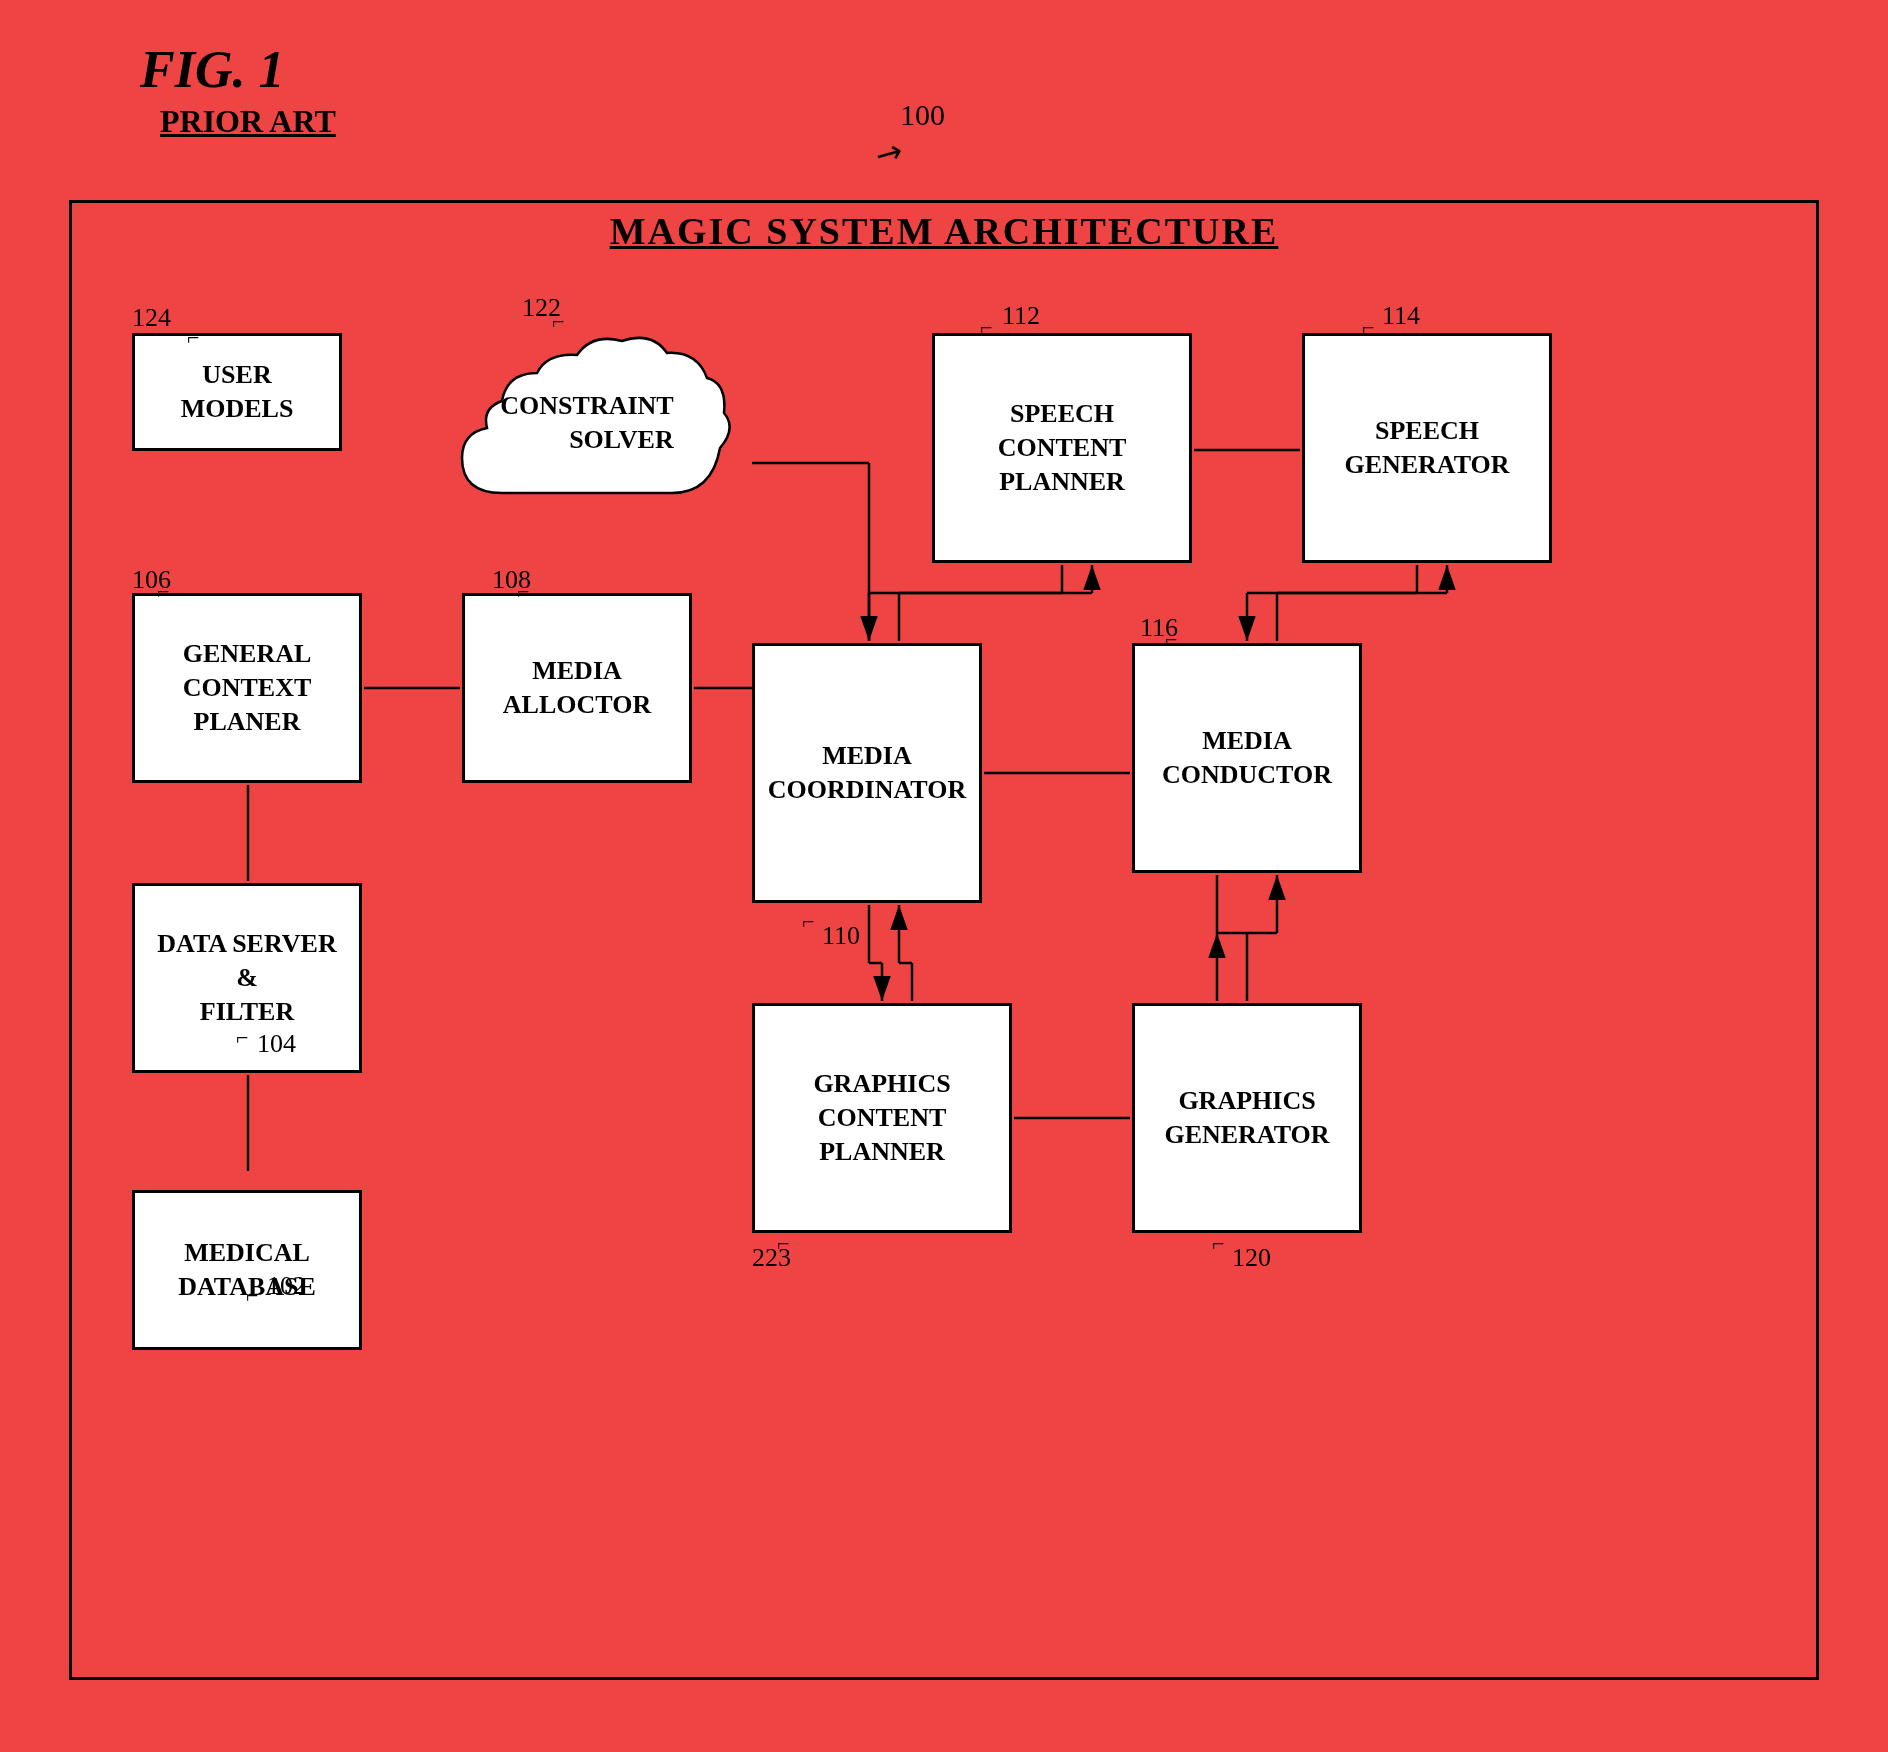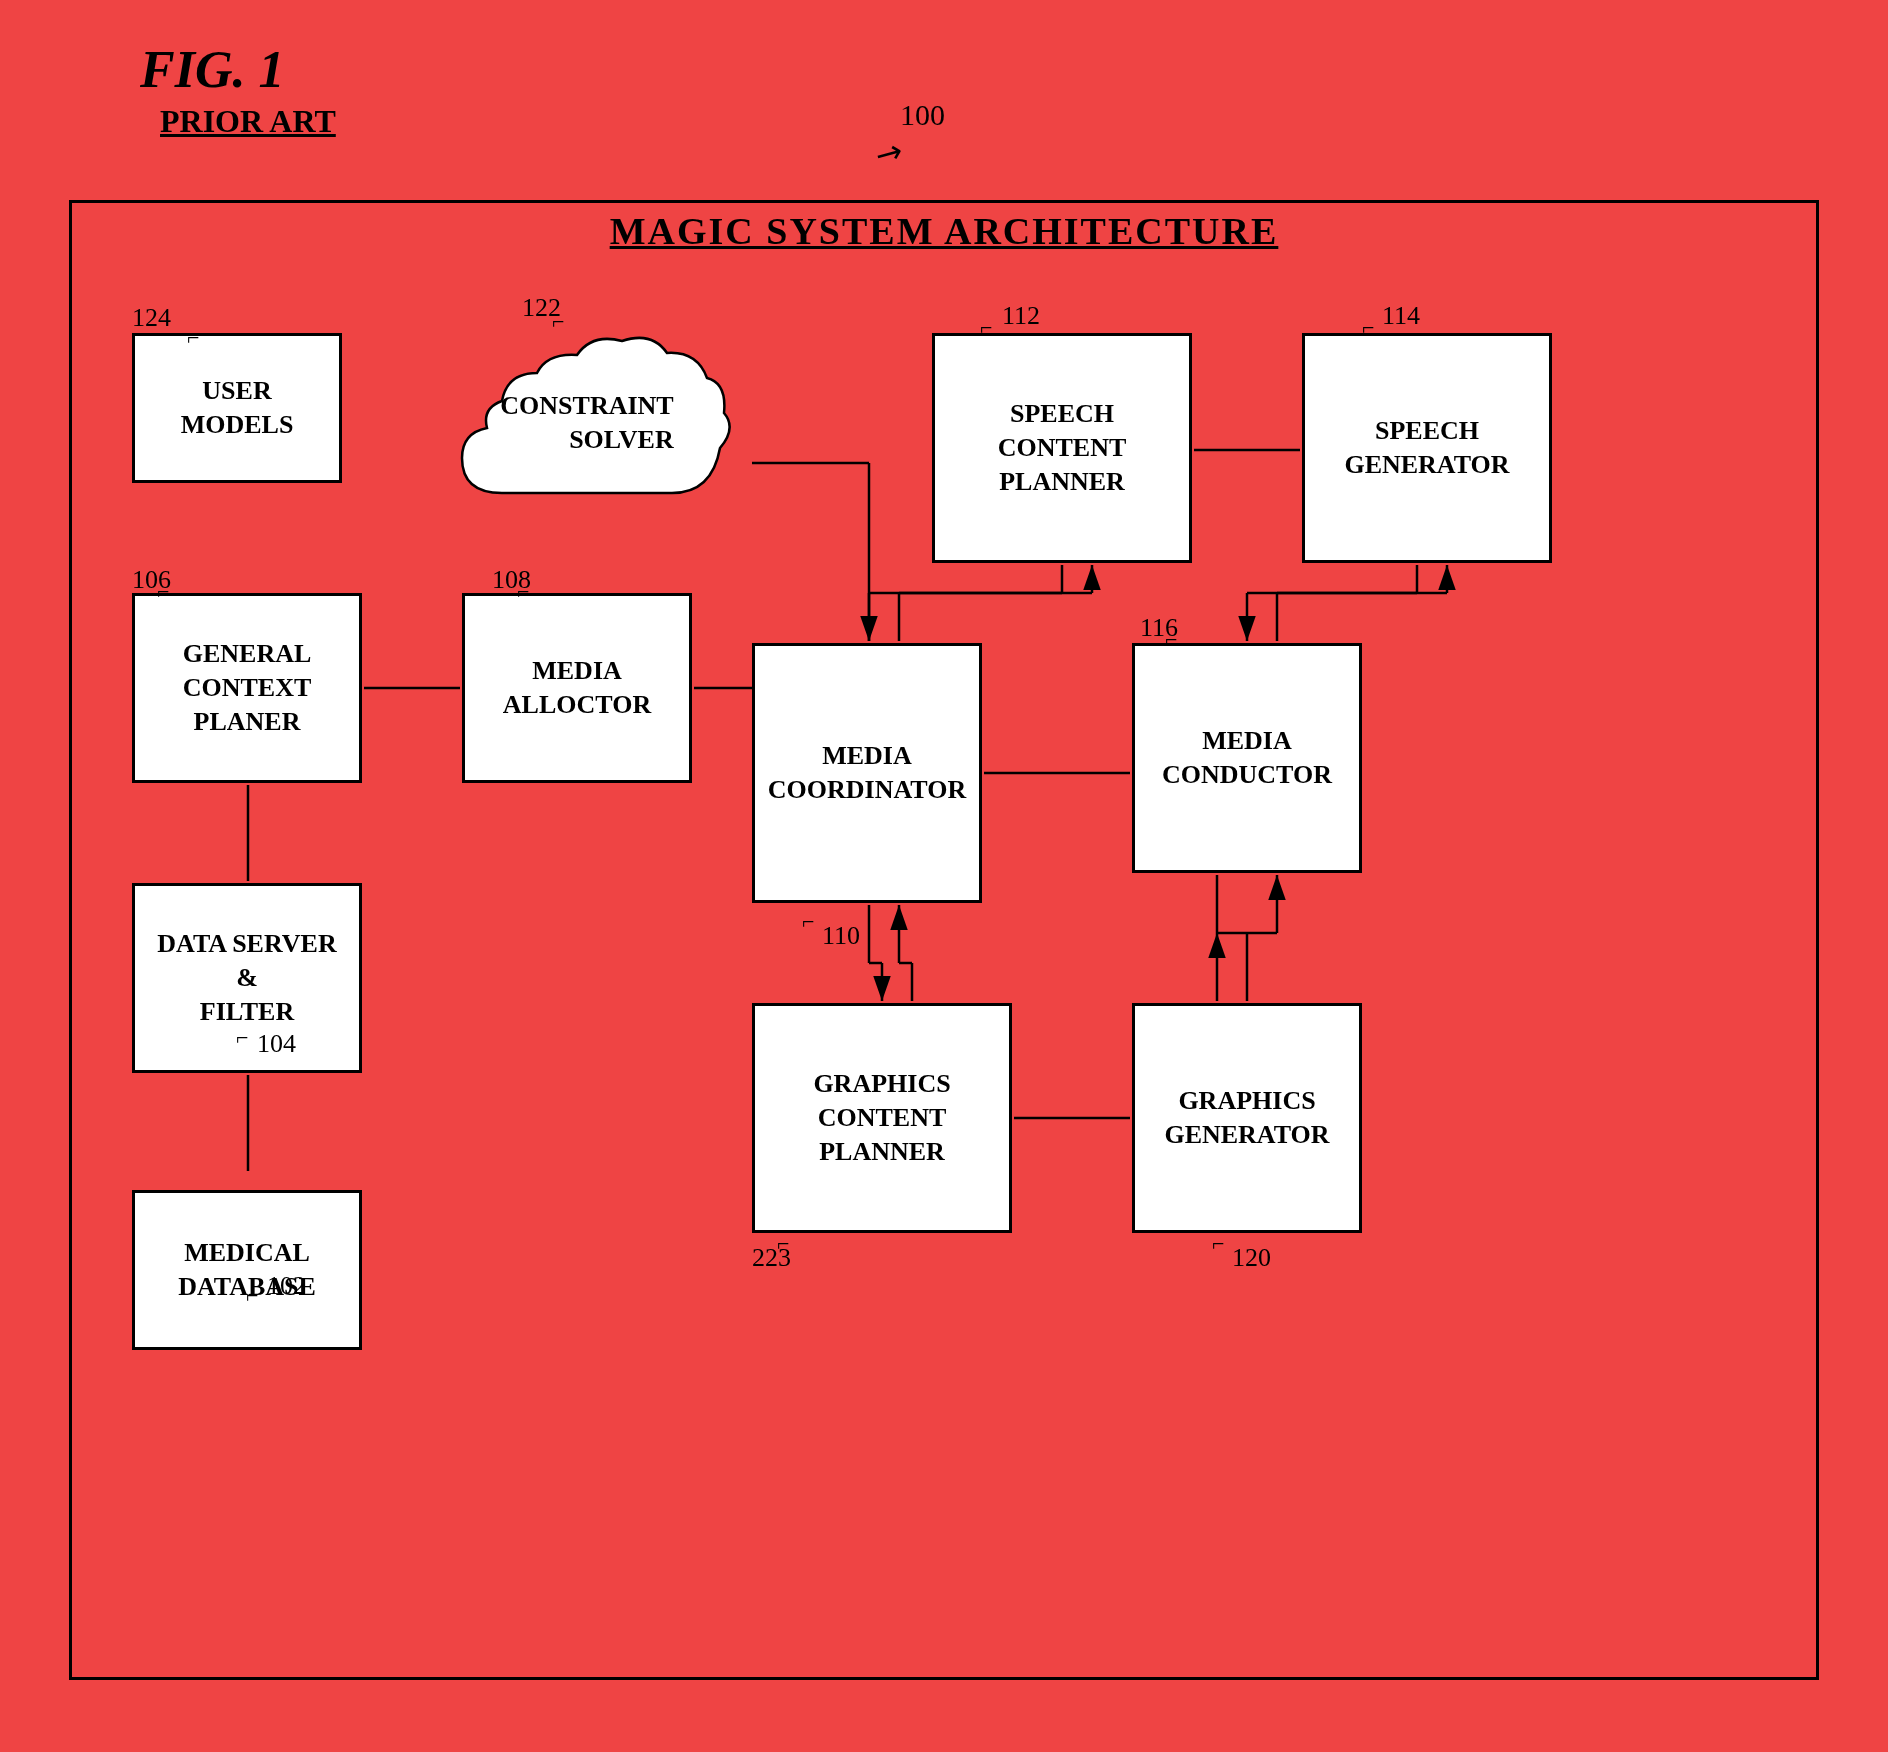--- a/index.html
+++ b/index.html
@@ -193,21 +193,21 @@
 
       <line class="connector-line" x1="176" y1="582" x2="176" y2="678"></line>
 
       <line class="connector-line" x1="176" y1="872" x2="176" y2="968"></line>
 
       <line class="connector-line" x1="680" y1="260" x2="797" y2="260"></line>
       <line class="connector-line" x1="797" y1="260" x2="797" y2="438"></line>
 
     </svg>
 
-    <div class="component-box" style="left:60px; top:130px; width:210px; height:150px;">
+    <div class="component-box" style="left:60px; top:130px; width:210px; height:118px;">
       <span>USER<br>MODELS</span>
     </div>
 
     <div class="ref-label" style="left:60px; top:100px;">124</div>
     <div style="position:absolute; left:115px; top:122px; font-size:22px;">⌐</div>
 
     <div class="cloud-shape" style="left:370px; top:110px; width:290px; height:220px;">
       <svg class="cloud-svg" viewBox="0 0 290 220" xmlns="http://www.w3.org/2000/svg">
         <path d="M60,180 Q20,180 20,145 Q20,120 45,115 Q40,95 60,88 Q65,60 95,60 Q105,40 135,42 Q150,20 180,28 Q210,18 225,40 Q255,38 265,65 Q285,70 282,100 Q295,115 278,135 Q270,180 230,180 Z" fill="white" stroke="black" stroke-width="2.5"></path>
       </svg>

